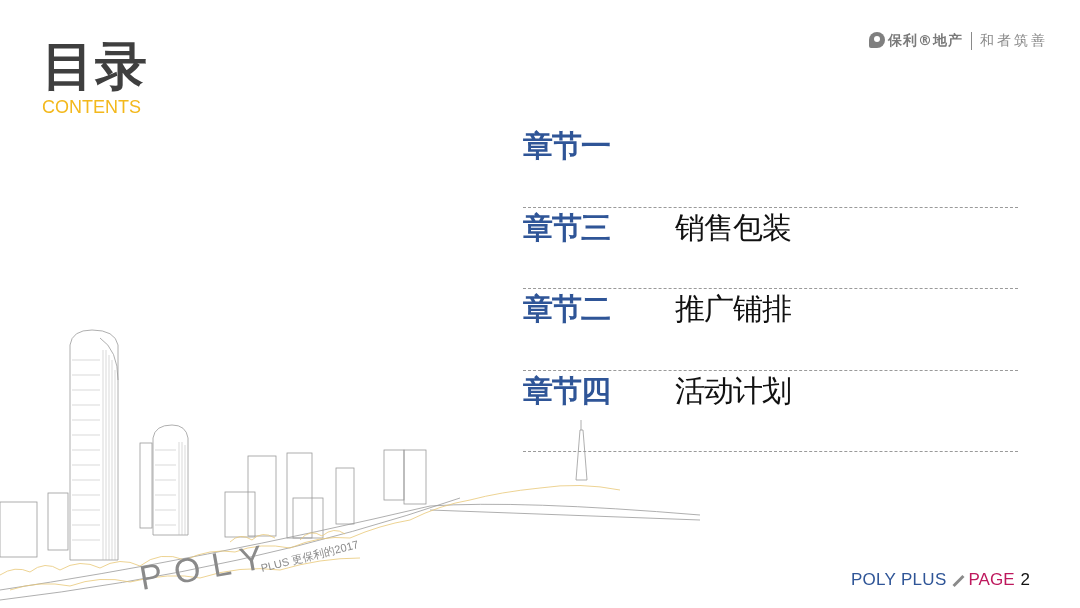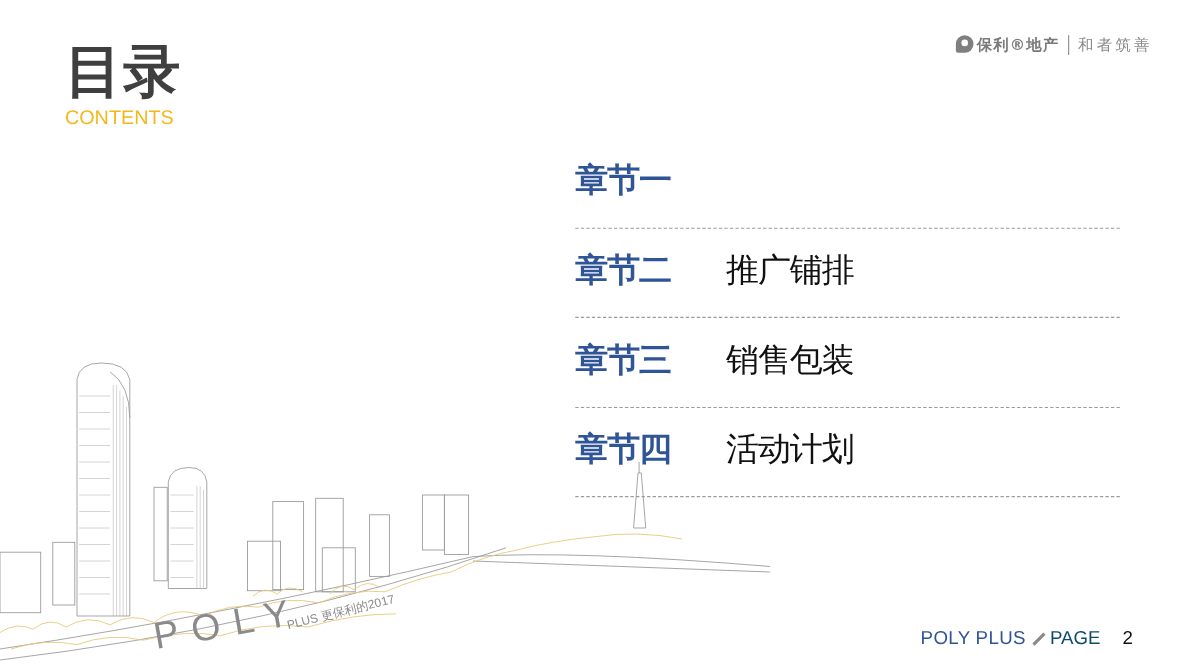--- a/index.html
+++ b/index.html
@@ -1,19 +1,19 @@
 <!DOCTYPE html>
 <html><head>
   <meta charset="utf-8">
   <style>
     * { margin: 0; padding: 0; box-sizing: border-box; }
     html, body { width: 1080px; height: 608px; overflow: hidden; background: #ffffff; }
     body { position: relative; font-family: "DejaVu Sans", "Liberation Sans", sans-serif; }
 
-    .title-block { position: absolute; left: 42px; top: 36px; margin-left: 17px; }
+    .title-block { position: absolute; left: 42px; top: 36px; }
     .title-cn {
       font-family: "DejaVu Sans", sans-serif;
       font-weight: bold;
       font-size: 52px;
       color: #3f3f3f;
       letter-spacing: 1px;
       line-height: 60px;
     }
     .title-en {
       font-family: "Liberation Sans", sans-serif;
@@ -31,40 +31,41 @@
     .brand-logo-mark::after {
       content: ""; position: absolute; left: 5px; top: 4px; width: 6px; height: 6px;
       border-radius: 50%; background: #fff;
     }
     .brand-name { letter-spacing: 1px; font-weight: bold; color: #7a7a7a; }
     .brand-divider { width: 1px; height: 18px; background: #8a8a8a; margin: 0 8px; }
     .brand-slogan { letter-spacing: 3px; color: #8a8a8a; }
 
     .toc { position: absolute; left: 523px; top: 126px; width: 495px; }
     .toc-row {
-      height: 81.5px; display: flex; align-items: center;
+      height: 81.5px; display: flex; align-items: flex-start;
       border-bottom: 1px dashed #9a9a9a;
       padding-bottom: 4px;
+      gap: 15px;
     }
     .toc-chapter {
       width: 137px; font-weight: bold; font-size: 30px; color: #2f5597;
       font-family: "DejaVu Sans", sans-serif; letter-spacing: -1px;
     }
     .toc-topic {
       font-size: 30px; color: #111111; font-family: "DejaVu Sans", sans-serif; letter-spacing: -1px;
     }
 
     .footer { position: absolute; right: 50px; bottom: 18px; display: flex; align-items: center; font-family: "Liberation Sans", sans-serif; font-size: 17px; }
     .footer-brand { color: #2f5597; letter-spacing: 0.3px; }
     .footer-slash { width: 14px; height: 14px; position: relative; margin: 0 4px; }
     .footer-slash::before {
       content: ""; position: absolute; left: 6px; top: 1px; width: 3px; height: 14px;
       background: #8a8a8a; transform: rotate(45deg);
     }
-    .footer-page-label { color: #0c4a6e; margin-right: 20px; }
+    .footer-page-label { color: #be185d; margin-right: 6px; }
     .footer-page-num { color: #111; }
 
     .skyline { position: absolute; left: 0; top: 320px; width: 720px; height: 288px; }
   </style>
 </head>
 <body>
 
 <div class="title-block">
   <div class="title-cn">目录</div>
   <div class="title-en">CONTENTS</div>
@@ -75,26 +76,26 @@
   <span class="brand-name">保利®地产</span>
   <span class="brand-divider"></span>
   <span class="brand-slogan">和者筑善</span>
 </div>
 
 <div class="toc">
   <div class="toc-row">
     <span class="toc-chapter">章节一</span>
   </div>
   <div class="toc-row">
+    <span class="toc-chapter">章节三</span>
+    <span class="toc-topic">销售包装</span>
+  </div>
+  <div class="toc-row">
     <span class="toc-chapter">章节二</span>
     <span class="toc-topic">推广铺排</span>
-  </div>
-  <div class="toc-row">
-    <span class="toc-chapter">章节三</span>
-    <span class="toc-topic">销售包装</span>
   </div>
   <div class="toc-row">
     <span class="toc-chapter">章节四</span>
     <span class="toc-topic">活动计划</span>
   </div>
 </div>
 
 <svg class="skyline" viewBox="0 0 720 288" xmlns="http://www.w3.org/2000/svg">
   <g fill="none" stroke="#9a9a9a" stroke-width="0.8">
 

